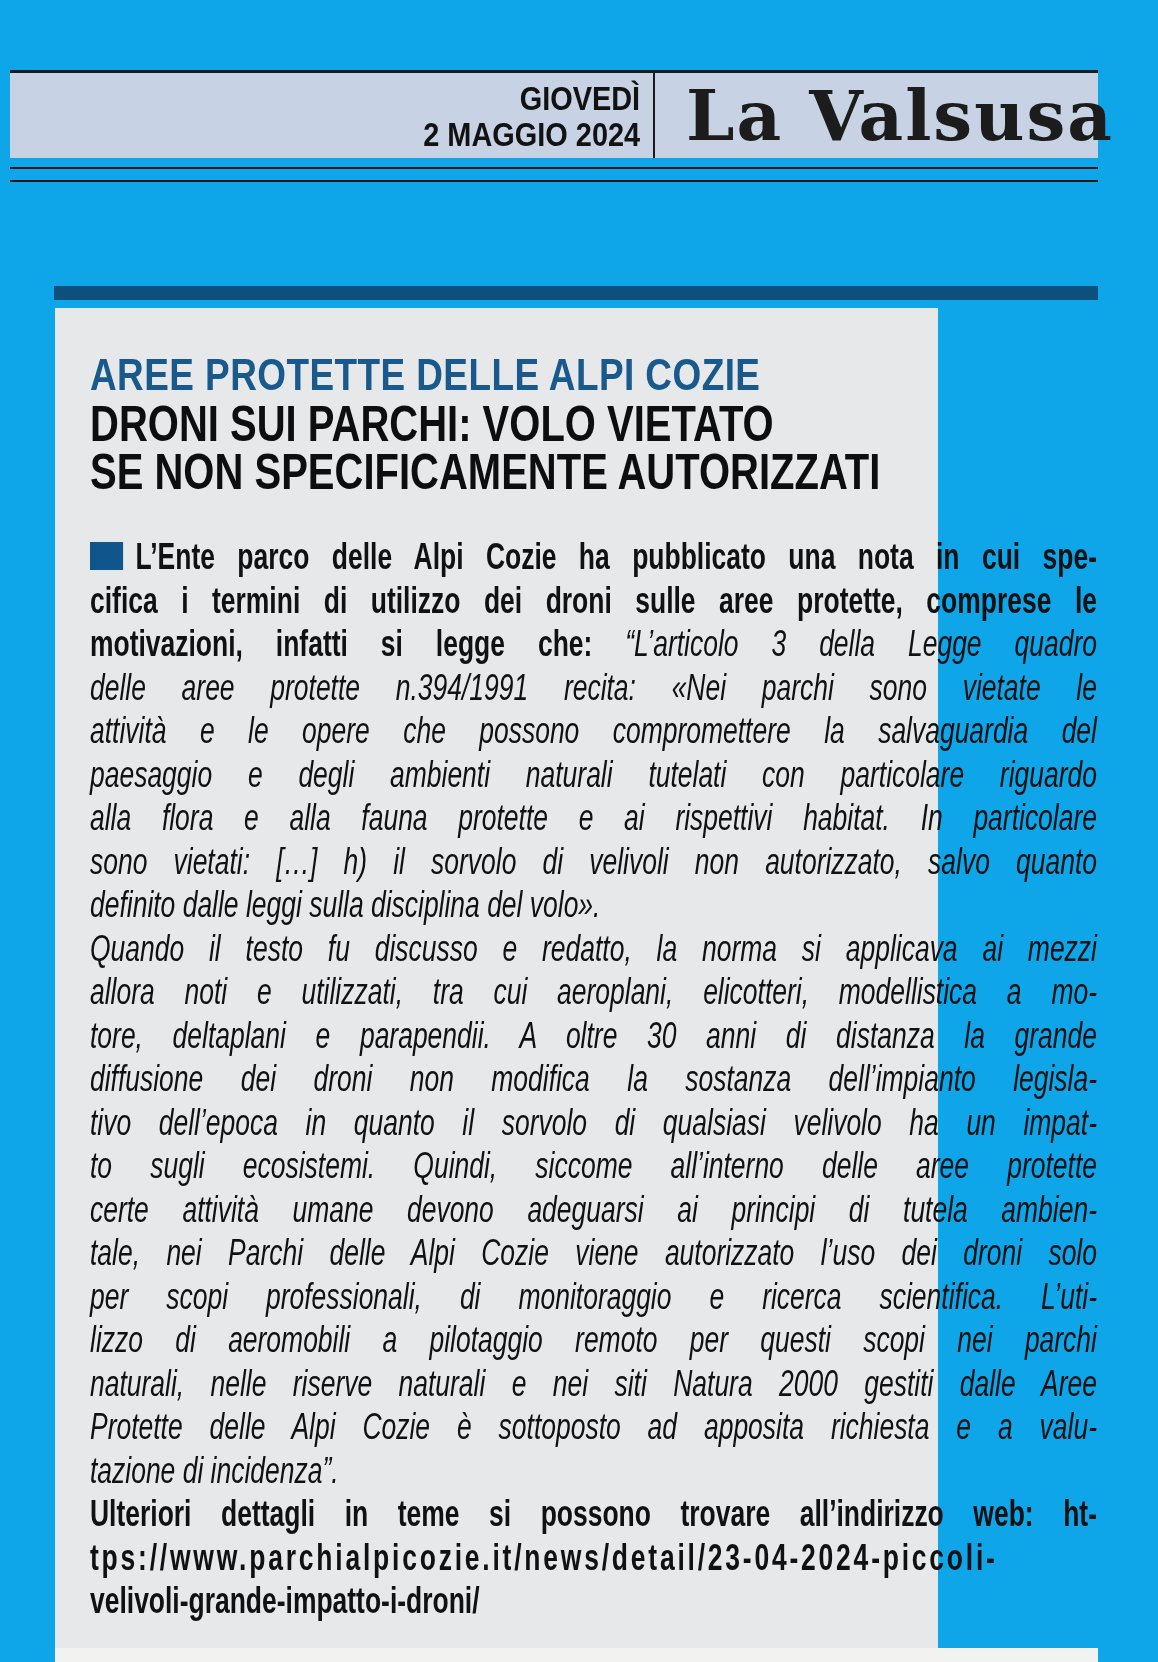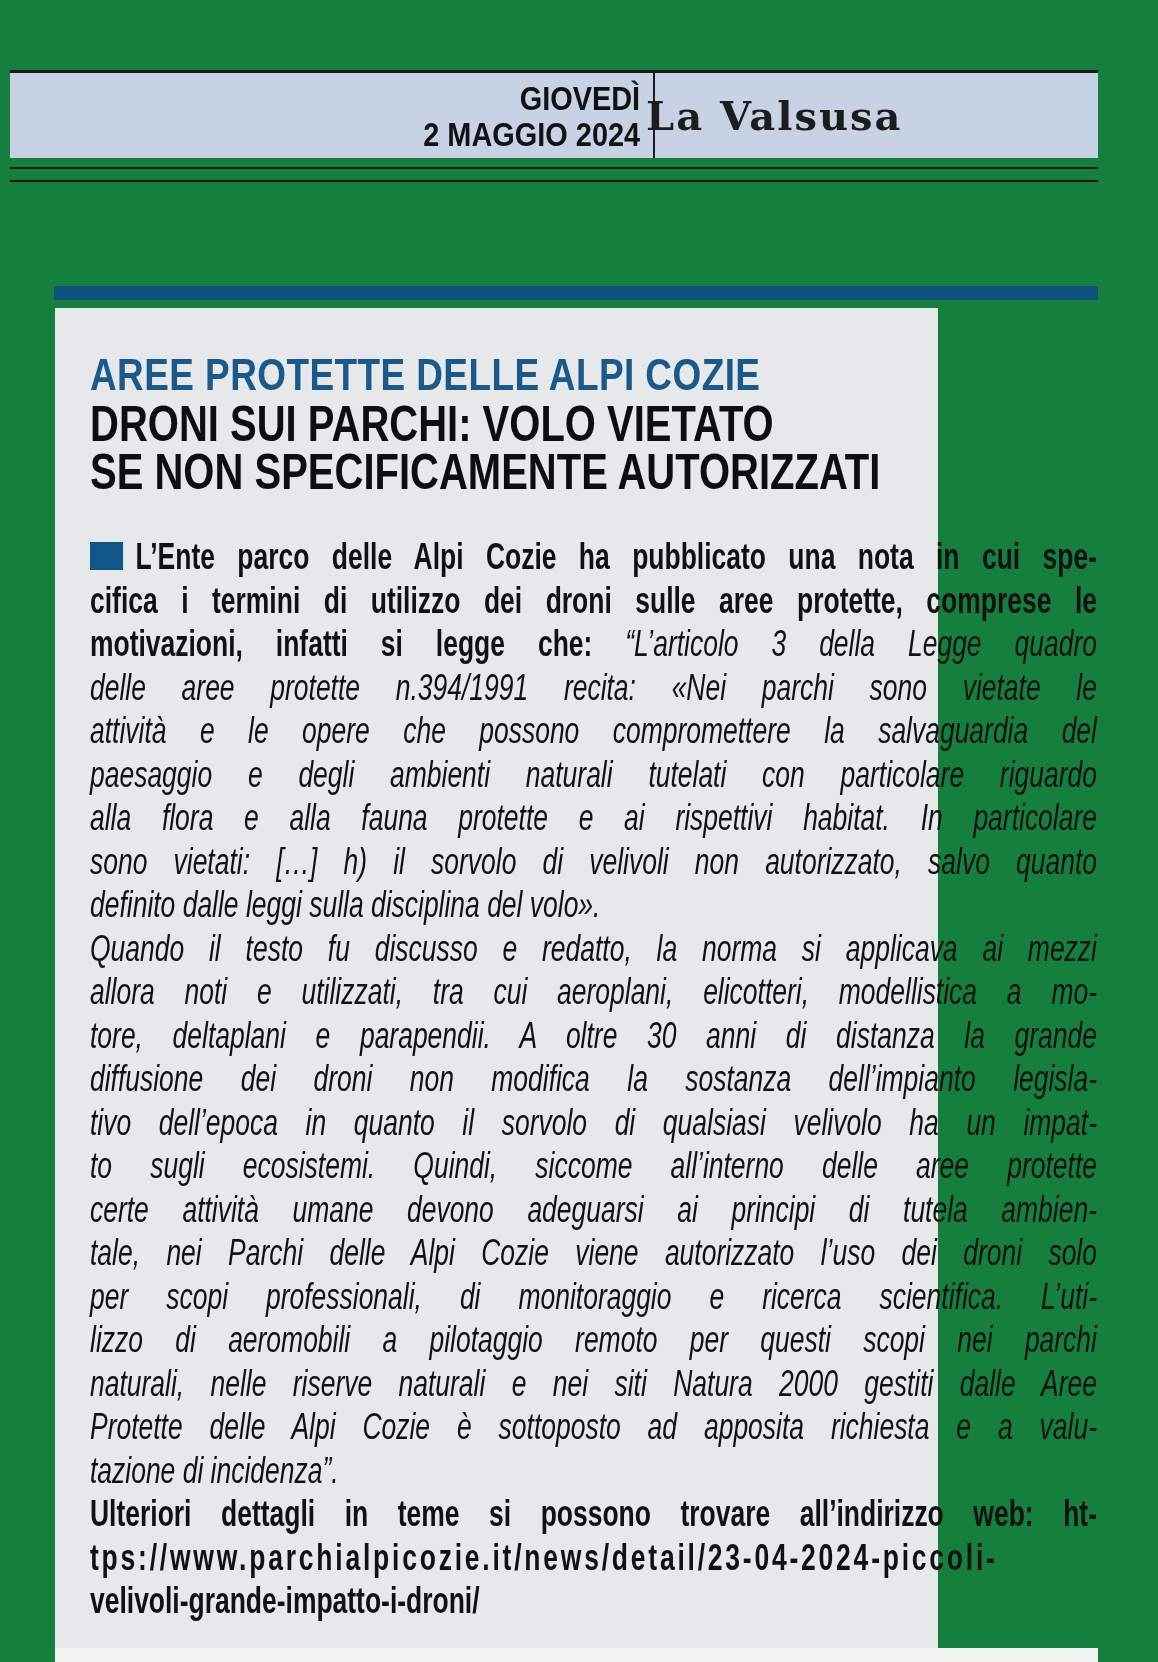--- a/index.html
+++ b/index.html
@@ -3,21 +3,21 @@
 <meta charset="utf-8">
 <style>
   html,body { margin:0; padding:0; }
   body {
     width:1158px; height:1662px;
     background:#ffffff;
     font-family:"Liberation Sans", sans-serif;
     position:relative;
     overflow:hidden;
   }
-  .page { position:absolute; inset:0; background:#15803d;text-decoration:underline; }
+  .page { position:absolute; inset:0; background:#0ea5e9;text-decoration:underline; }
 
   
   .header-strip {
     position:absolute; left:10px; top:70px;
     width:1088px; height:88px;
     background:#c7d3e4;
     border-top:3px solid #1a1a1a;
     box-sizing:border-box;
   }
   .date-block {
@@ -26,23 +26,23 @@
     font-weight:700; font-size:34px; line-height:36px;
     color:#121212;
     transform:scaleX(0.85); transform-origin:right top;
     white-space:nowrap;
   }
   .header-divider {
     position:absolute; left:643px; top:0; bottom:0;
     width:2px; background:#1a1a1a;
   }
   .masthead {
-    position:absolute; left:636px; top:4px;
+    position:absolute; left:676px; top:4px;
     font-family:"DejaVu Serif", serif;
-    font-weight:700; font-size:40px; line-height:78px;
+    font-weight:700; font-size:69px; line-height:78px;
     letter-spacing:2px;
     color:#1c1c1c;
     white-space:nowrap;
   }
   .rule { position:absolute; left:10px; width:1088px; height:2px; background:#161616; }
   .rule1 { top:167px; }
   .rule2 { top:180px; }
 
   
   .navy-bar {

